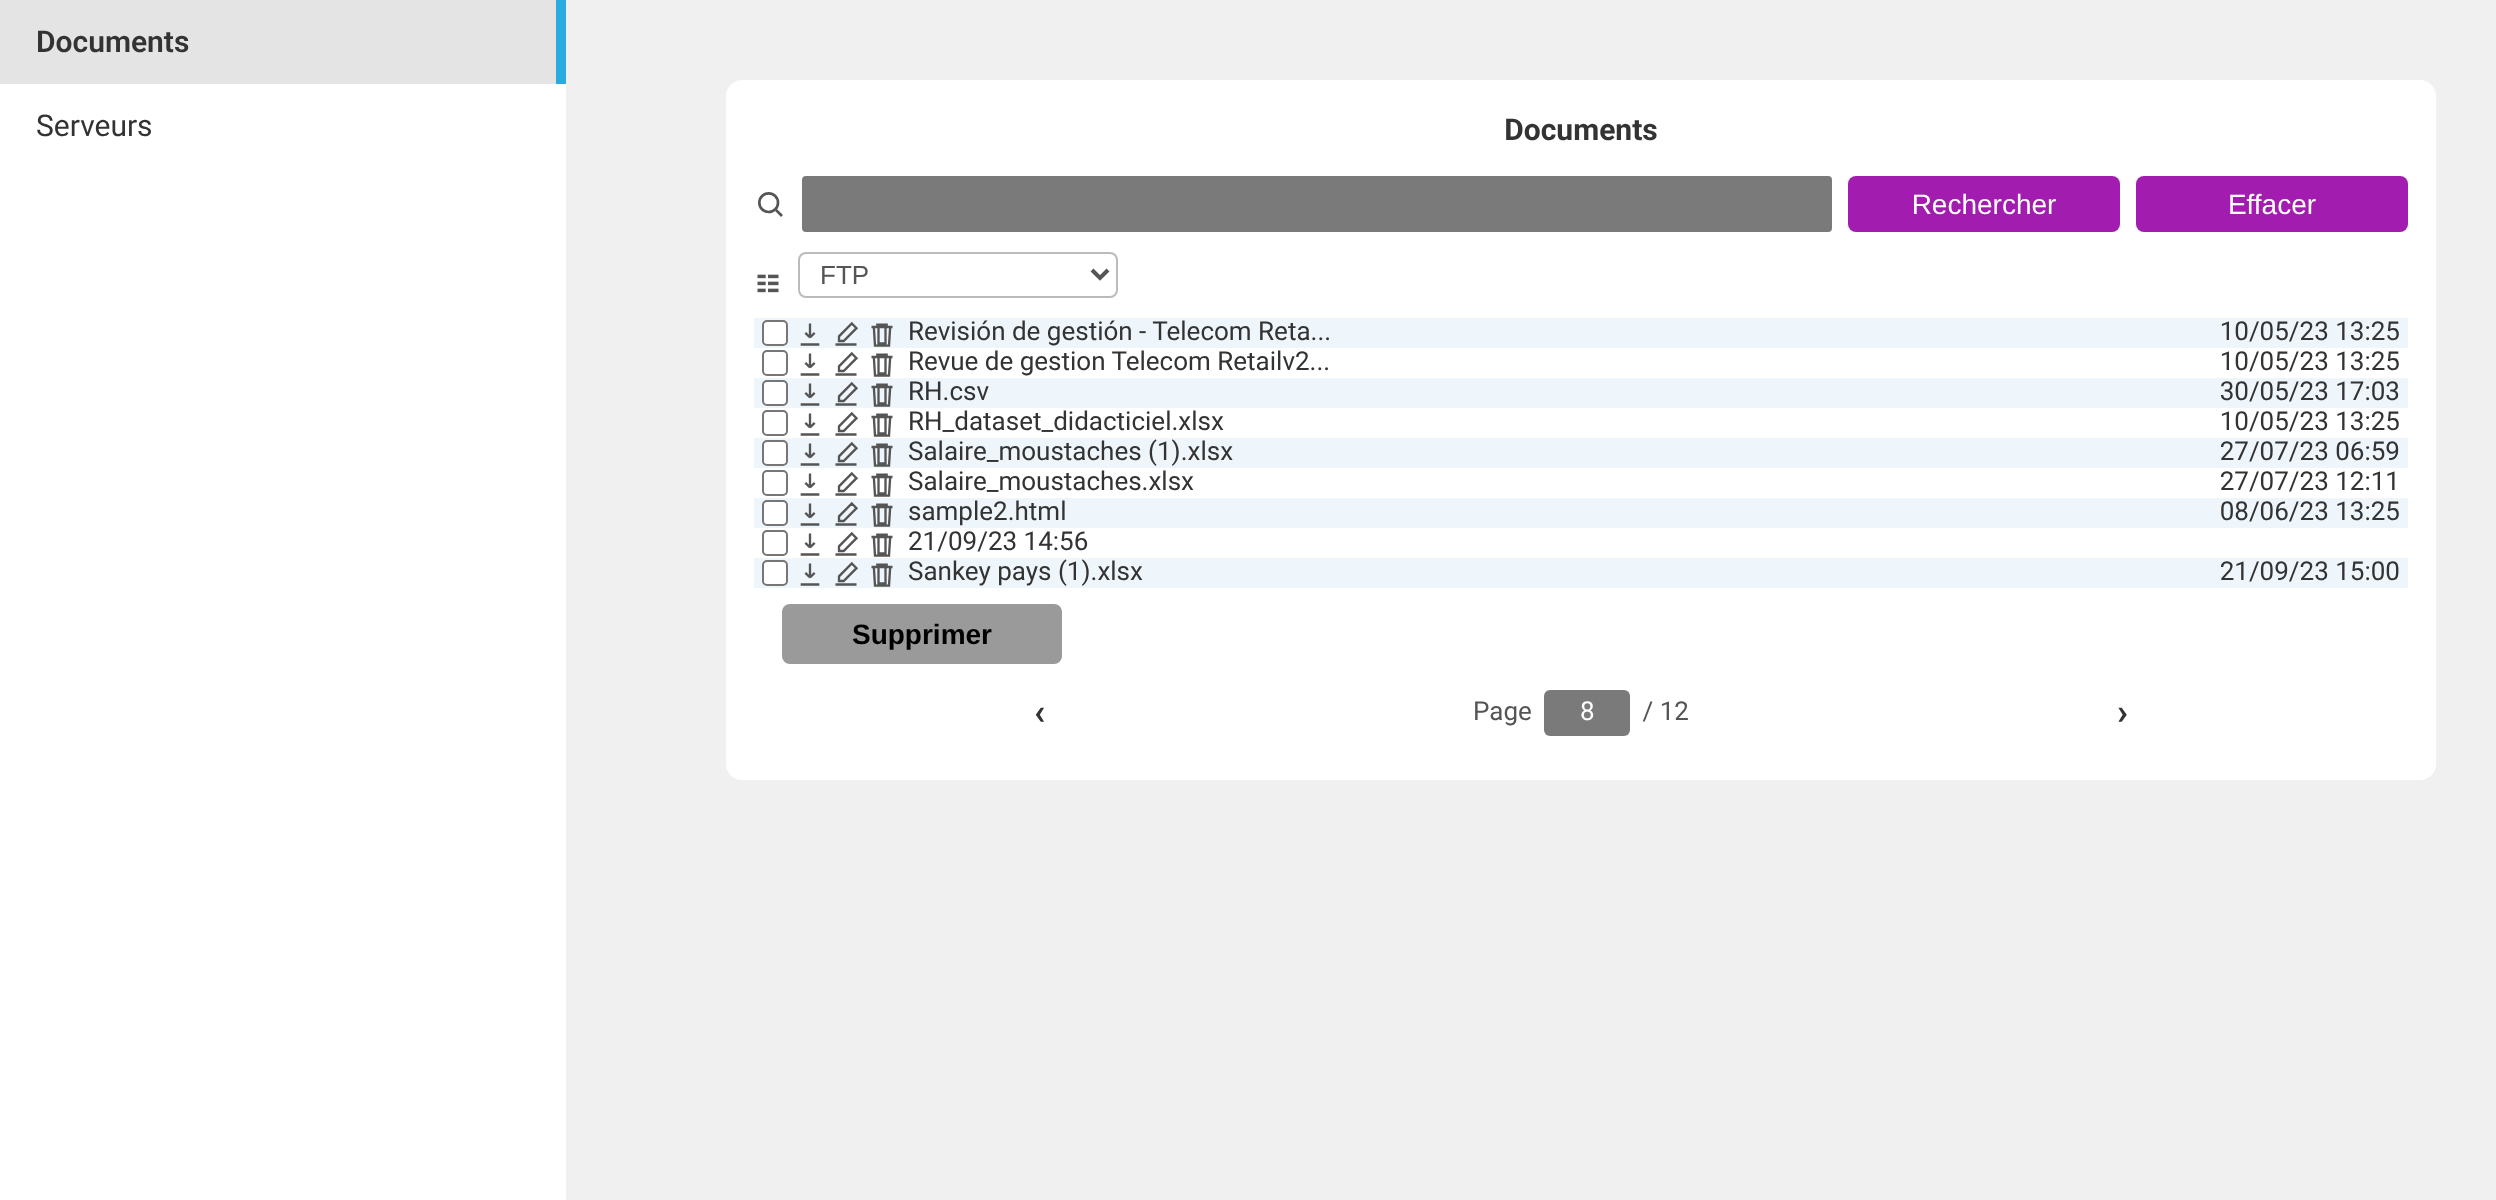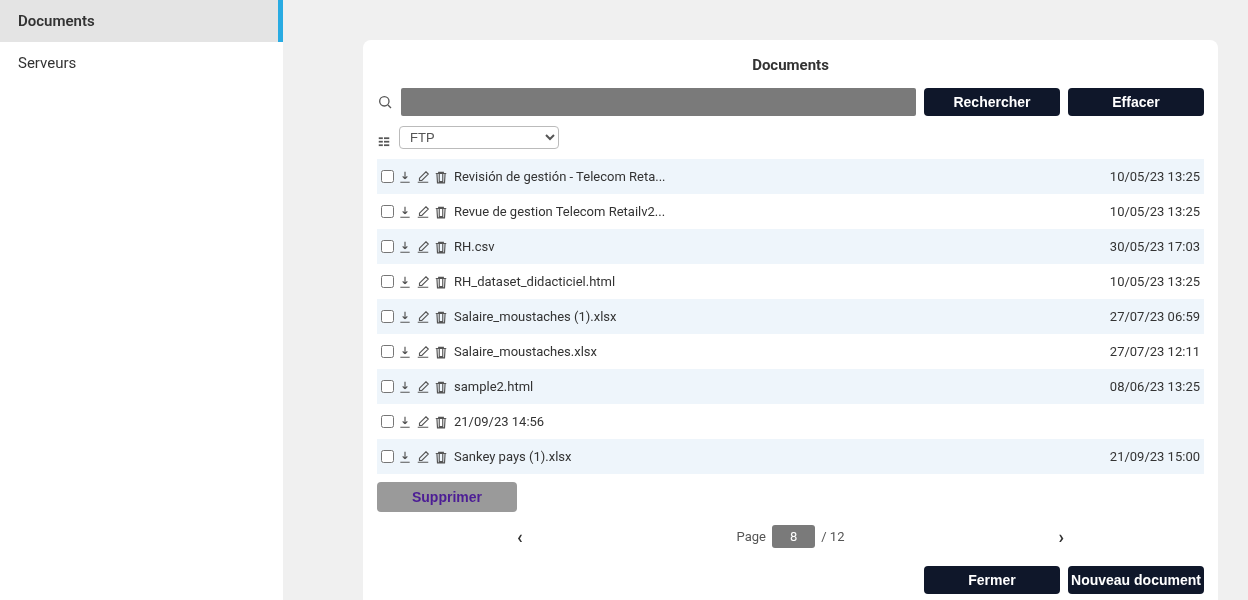--- a/index.html
+++ b/index.html
@@ -69,28 +69,28 @@
       flex: 1;
       height: 28px;
       background: #7a7a7a;
       border: none;
       border-radius: 2px;
       color: #fff;
       padding: 0 8px;
       font-size: 13px;
     }
     .btn-primary {
-      background: #0f172a;
+      background: #a21caf;
       color: #fff;
       border: none;
       border-radius: 4px;
       height: 28px;
       min-width: 136px;
       font-size: 14px;
-      font-weight: 700;
+      font-weight: 400;
       cursor: pointer;
     }
     .selector-row {
       display: flex;
       align-items: flex-end;
       gap: 8px;
       margin-bottom: 10px;
     }
     .list-icon {
       width: 14px;
@@ -102,50 +102,51 @@
       border-radius: 4px;
       padding: 2px 6px;
       font-size: 13px;
       color: #555;
       background: #fff;
       width: 160px;
     }
     .doc-row {
       display: flex;
       align-items: center;
-      padding: 10px 4px;
+      padding: 0 4px;
       font-size: 13px;
       color: #333;
     }
     .doc-row:nth-child(odd) { background: #eef5fb; }
     .doc-row:nth-child(even) { background: #fff; }
     .doc-checkbox {
       width: 13px;
       height: 13px;
       margin-right: 4px;
     }
     .doc-icons {
       display: flex;
       gap: 4px;
       margin-right: 6px;
     }
     .doc-icons svg { width: 14px; height: 14px; color: #555; cursor: pointer; }
     .doc-name { flex: 1; white-space: nowrap; overflow: hidden; text-overflow: ellipsis; }
     .doc-date { font-size: 13px; color: #333; text-align: center; }
     .btn-gray {
       background: #9a9a9a;
-      color: #4c1d95;
+      color: #000000;
       border: none;
       border-radius: 4px;
       height: 30px;
       width: 140px;
       font-size: 14px;
       font-weight: 600;
       cursor: pointer;
       margin-top: 8px;
+      margin-left: 14px;
     }
     .pagination {
       display: flex;
       align-items: center;
       justify-content: center;
       margin-top: 10px;
       font-size: 13px;
       color: #555;
       position: relative;
       height: 28px;
@@ -267,21 +268,21 @@
             <svg viewBox="0 0 24 24" fill="none" stroke="currentColor" stroke-width="2">
               <path d="M12 3v12m0 0l-4-4m4 4l4-4M4 21h16"></path>
             </svg>
             <svg viewBox="0 0 24 24" fill="none" stroke="currentColor" stroke-width="2">
               <path d="M17 3l4 4-11 11H6v-4L17 3zM3 21h18"></path>
             </svg>
             <svg viewBox="0 0 24 24" fill="none" stroke="currentColor" stroke-width="2">
               <path d="M3 6h18M8 6V4h8v2m-1 0v14H9V6M5 6l1 16h12l1-16"></path>
             </svg>
           </span>
-          <span class="doc-name">RH_dataset_didacticiel.html</span>
+          <span class="doc-name">RH_dataset_didacticiel.xlsx</span>
           <span class="doc-date">10/05/23 13:25</span>
         </div>
         <div class="doc-row">
           <input type="checkbox" class="doc-checkbox" style="">
           <span class="doc-icons">
             <svg viewBox="0 0 24 24" fill="none" stroke="currentColor" stroke-width="2">
               <path d="M12 3v12m0 0l-4-4m4 4l4-4M4 21h16"></path>
             </svg>
             <svg viewBox="0 0 24 24" fill="none" stroke="currentColor" stroke-width="2">
               <path d="M17 3l4 4-11 11H6v-4L17 3zM3 21h18"></path>
@@ -361,18 +362,14 @@
     <button class="btn-gray">Supprimer</button>
 
     <div class="pagination">
       <span class="page-arrow left">‹</span>
       <span>Page</span>
       <span class="page-current">8</span>
       <span>/ 12</span>
       <span class="page-arrow right">›</span>
     </div>
 
-    <div class="footer-btns">
-      <button class="btn-primary">Fermer</button>
-      <button class="btn-primary">Nouveau document</button>
-    </div>
   </div>
 </div>
 
 </body></html>

